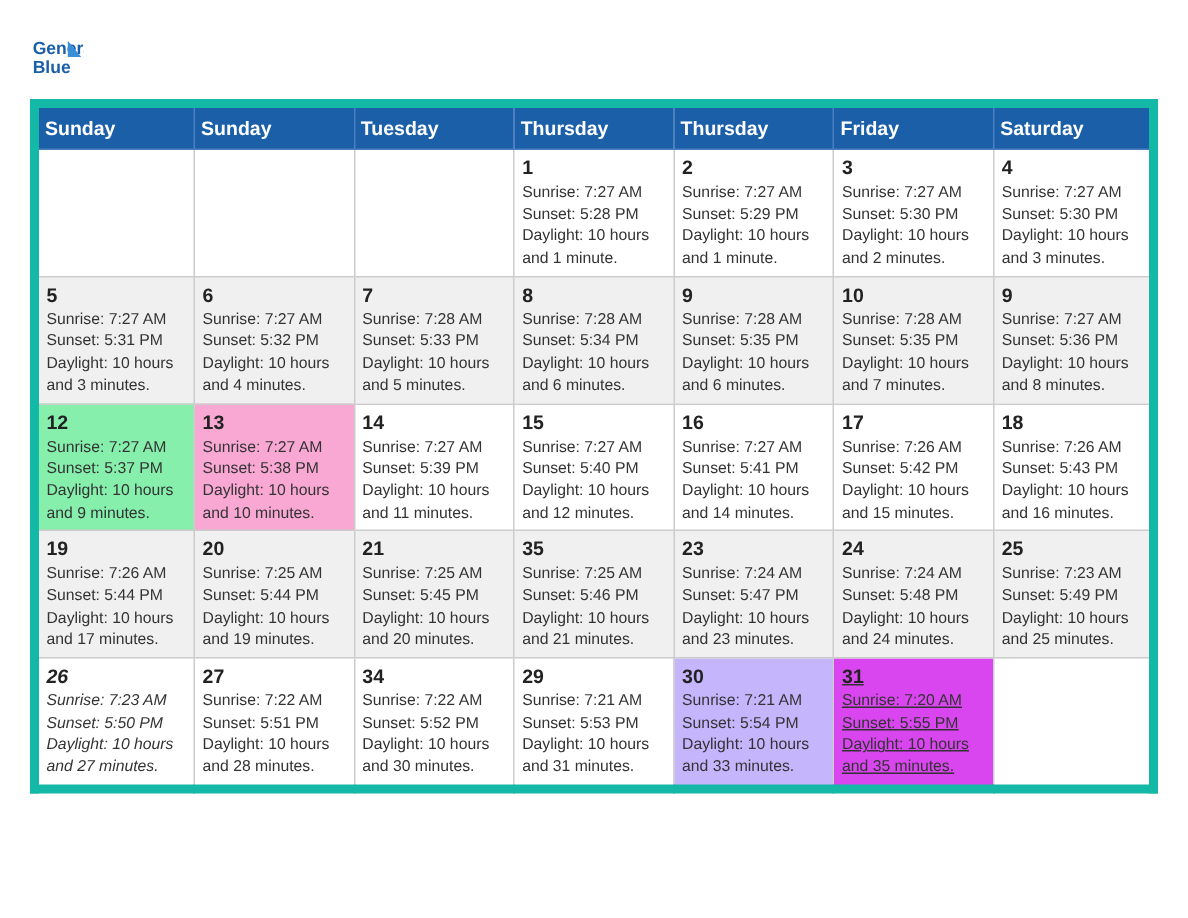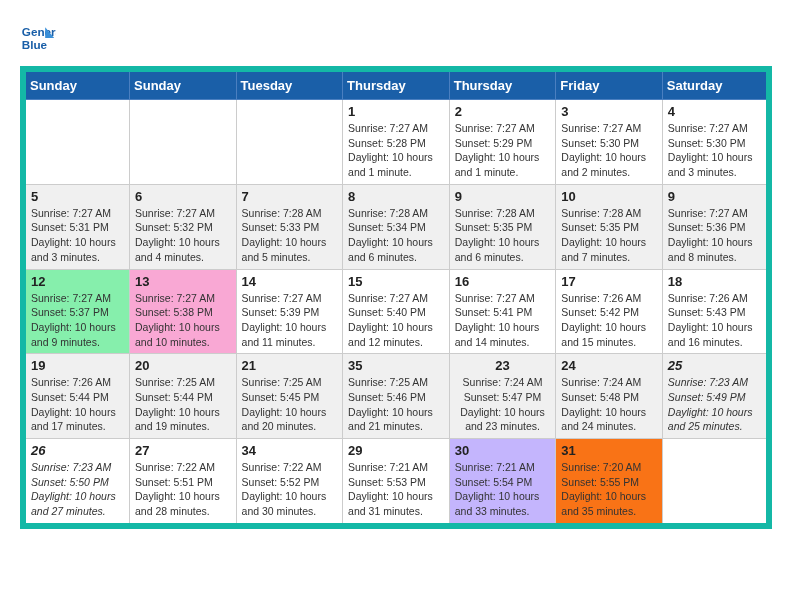--- a/index.html
+++ b/index.html
@@ -270,35 +270,35 @@
 Daylight: 10 hours
 and 20 minutes.</div>
         </td>
         <td style="background-color: rgb(240, 240, 240);">
           <span class="day-number">35</span>
           <div class="day-info" style="white-space: pre-line;">Sunrise: 7:25 AM
 Sunset: 5:46 PM
 Daylight: 10 hours
 and 21 minutes.</div>
         </td>
-        <td style="background-color: rgb(240, 240, 240); text-align: center;">
+        <td style="background-color: rgb(240, 240, 240);">
           <span class="day-number">23</span>
           <div class="day-info" style="white-space: pre-line;">Sunrise: 7:24 AM
 Sunset: 5:47 PM
 Daylight: 10 hours
 and 23 minutes.</div>
         </td>
         <td style="background-color: rgb(240, 240, 240);">
           <span class="day-number">24</span>
           <div class="day-info" style="white-space: pre-line;">Sunrise: 7:24 AM
 Sunset: 5:48 PM
 Daylight: 10 hours
 and 24 minutes.</div>
         </td>
-        <td style="background-color: rgb(240, 240, 240); font-style: italic;">
+        <td style="background-color: rgb(240, 240, 240);">
           <span class="day-number">25</span>
           <div class="day-info" style="white-space: pre-line;">Sunrise: 7:23 AM
 Sunset: 5:49 PM
 Daylight: 10 hours
 and 25 minutes.</div>
         </td>
       </tr>
       <tr>
         <td style="background-color: rgb(255, 255, 255); font-style: italic;">
           <span class="day-number">26</span>
@@ -328,21 +328,21 @@
 Daylight: 10 hours
 and 31 minutes.</div>
         </td>
         <td style="background-color: #c4b5fd;">
           <span class="day-number">30</span>
           <div class="day-info" style="white-space: pre-line;">Sunrise: 7:21 AM
 Sunset: 5:54 PM
 Daylight: 10 hours
 and 33 minutes.</div>
         </td>
-        <td style="background-color: #f97316;">
+        <td style="background-color: #d946ef; text-decoration: underline;">
           <span class="day-number">31</span>
           <div class="day-info" style="white-space: pre-line;">Sunrise: 7:20 AM
 Sunset: 5:55 PM
 Daylight: 10 hours
 and 35 minutes.</div>
         </td>
         <td class="cell-empty" style="background-color: rgb(255, 255, 255);"></td>
       </tr>
     </tbody>
 </table>

